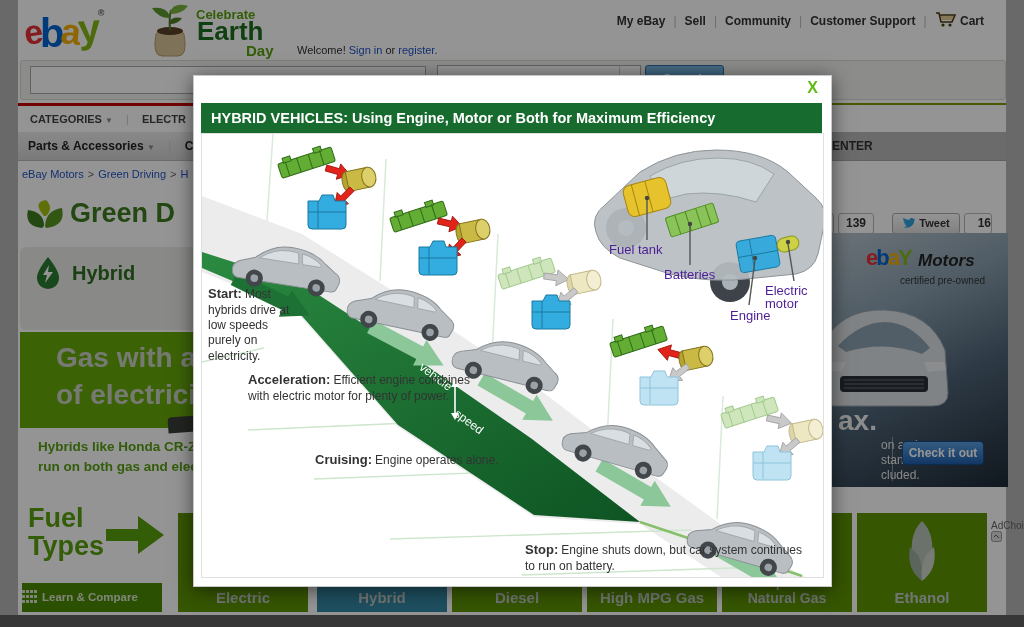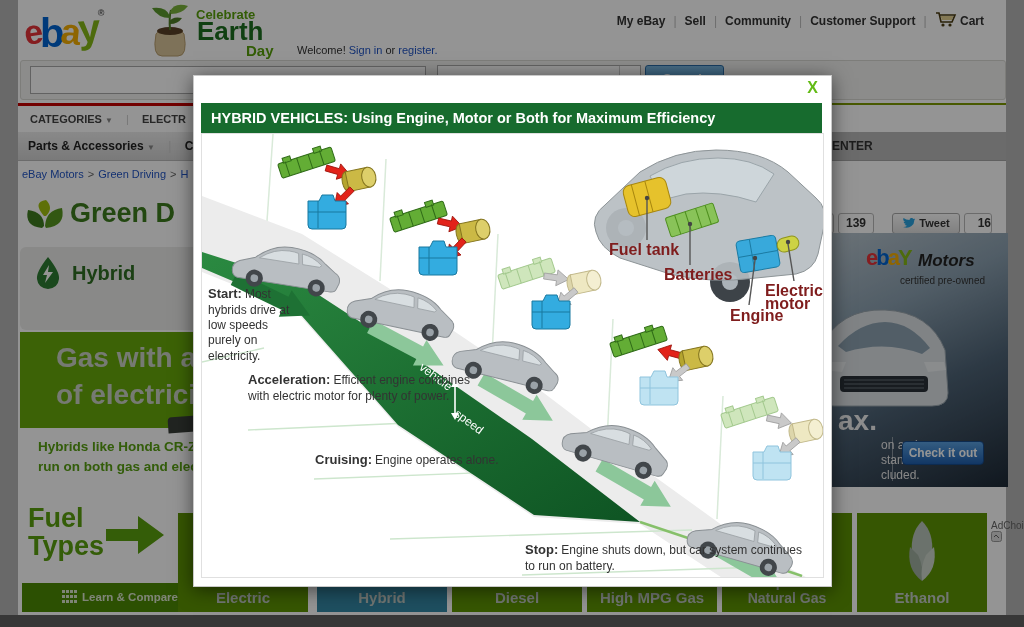--- a/index.html
+++ b/index.html
@@ -38,42 +38,42 @@
   .crumb .gt{color:#666;margin:0 4px;}
   .gd-title{color:#3d7c1e;font-weight:bold;font-size:27px;}
   .cntbox{background:#fff;border:1px solid #b9b9b9;border-radius:3px;font-size:12px;font-weight:bold;color:#333;text-align:center;line-height:19px;}
   .twbtn{background:linear-gradient(#fefefe,#dedede);border:1px solid #aaa;border-radius:3px;font-size:11px;font-weight:bold;color:#333;line-height:19px;text-align:center;}
   .hybcard{background:#ececea;border-radius:6px;}
   .hyb-label{color:#2f6e23;font-weight:bold;font-size:20px;}
   .banner{background:#68a90c;}
   .banner-text{color:#ccd2c6;font-weight:bold;font-size:28px;line-height:1.32;}
   .caption{color:#58a012;font-weight:bold;font-size:13.5px;line-height:20px;}
   .fueltypes{color:#5ba00e;font-weight:bold;font-size:27px;line-height:1.02;}
-  .learnbtn{background:#4c8a04;color:#dce6cf;font-weight:bold;font-size:11.5px;line-height:29px;text-align:center;padding-left:28px;}
+  .learnbtn{background:#4c8a04;color:#dce6cf;font-weight:bold;font-size:11.5px;line-height:29px;text-align:left;}
   .tile{position:absolute;top:513px;width:130px;height:99px;background:#5d9405;}
   .tile-label{position:absolute;left:0;right:0;bottom:6px;text-align:center;color:#c3ccc6;font-weight:bold;font-size:15px;line-height:16px;}
   .adpanel{background:linear-gradient(155deg,#b9c6cf 0%,#8ba0b0 30%,#4e6376 60%,#1d2936 100%);overflow:hidden;}
   .ad-motors{color:#222;font-style:italic;font-weight:bold;font-size:17px;}
   .ad-cert{color:#333;font-size:10px;}
   .ad-big{color:#f2f2f2;font-weight:bold;font-size:28px;}
   .ad-small{color:#e8e8e8;font-size:12px;line-height:15px;}
   .adbtn{background:linear-gradient(#5aa0e0,#1f5fae);border:1px solid #174a8a;border-radius:4px;color:#fff;font-weight:bold;font-size:12px;text-align:center;line-height:22px;}
   .adchoice{font-size:10px;color:#666;}
   .bottomstrip{background:#5f5f5f;}
   
   #overlay{position:absolute;left:0;top:0;width:1024px;height:627px;background:rgba(0,0,0,0.42);}
   #modal{position:absolute;left:193px;top:75px;width:637px;height:510px;background:#fff;
     box-shadow:0 3px 18px rgba(0,0,0,0.55);border:1px solid #c9c9c9;}
   .modal-close{position:absolute;top:3px;right:13px;color:#63bb16;font-weight:bold;font-size:16px;cursor:pointer;}
   .modal-titlebar{position:absolute;left:7px;top:27px;width:621px;height:30px;background:#176b2e;color:#fff;
     font-weight:bold;font-size:14.5px;line-height:30px;padding-left:10px;box-sizing:border-box;}
   #diagram{position:absolute;left:7px;top:57px;width:623px;height:445px;background:#fff;border:1px solid #e0e0e0;box-sizing:border-box;}
   .stage-text{position:absolute;font-size:12px;color:#333;line-height:1.28;}
   .stage-name{font-weight:bold;font-size:13px;margin-right:3px;}
-  .carlabel{position:absolute;font-size:16px;color:#7f1d1d;line-height:13px;font-weight:bold;}
+  .carlabel{position:absolute;font-size:13px;color:#4c1d95;line-height:13px;}
   .band-text{fill:#fff;font-size:12px;font-family:"Liberation Sans",sans-serif;}
 </style>
 </head>
 <body>
 
 <div id="screen">
 
   <div id="page">
     <div id="content">
 

